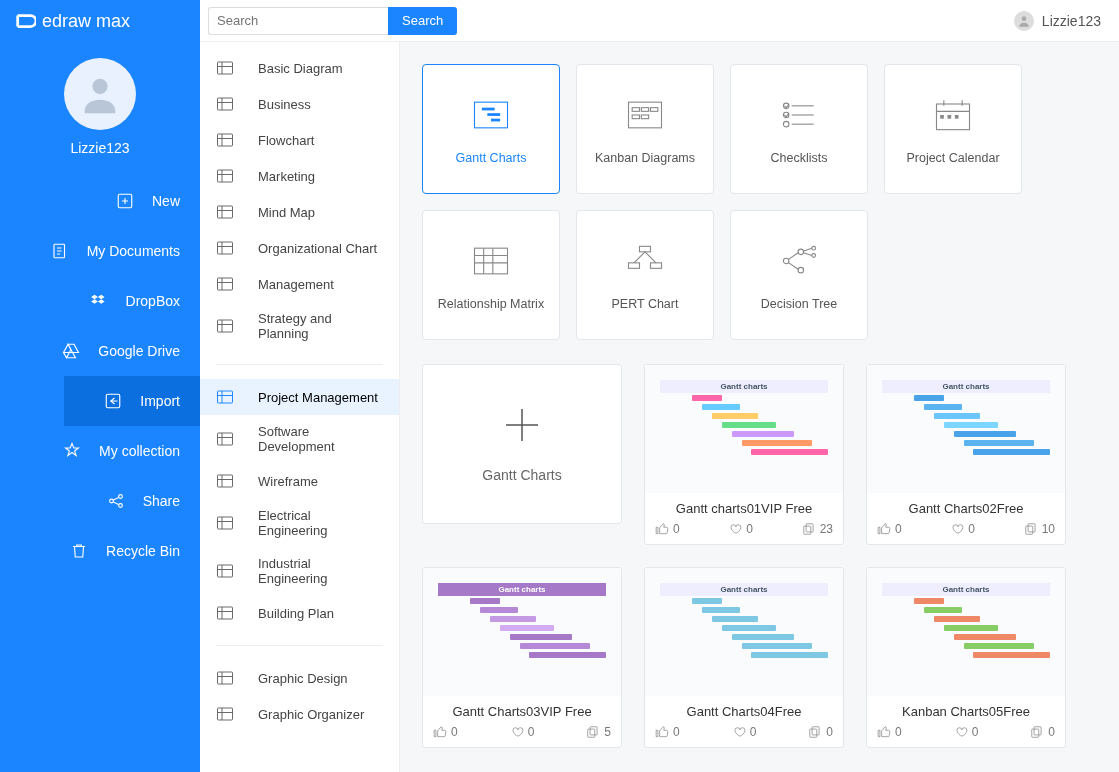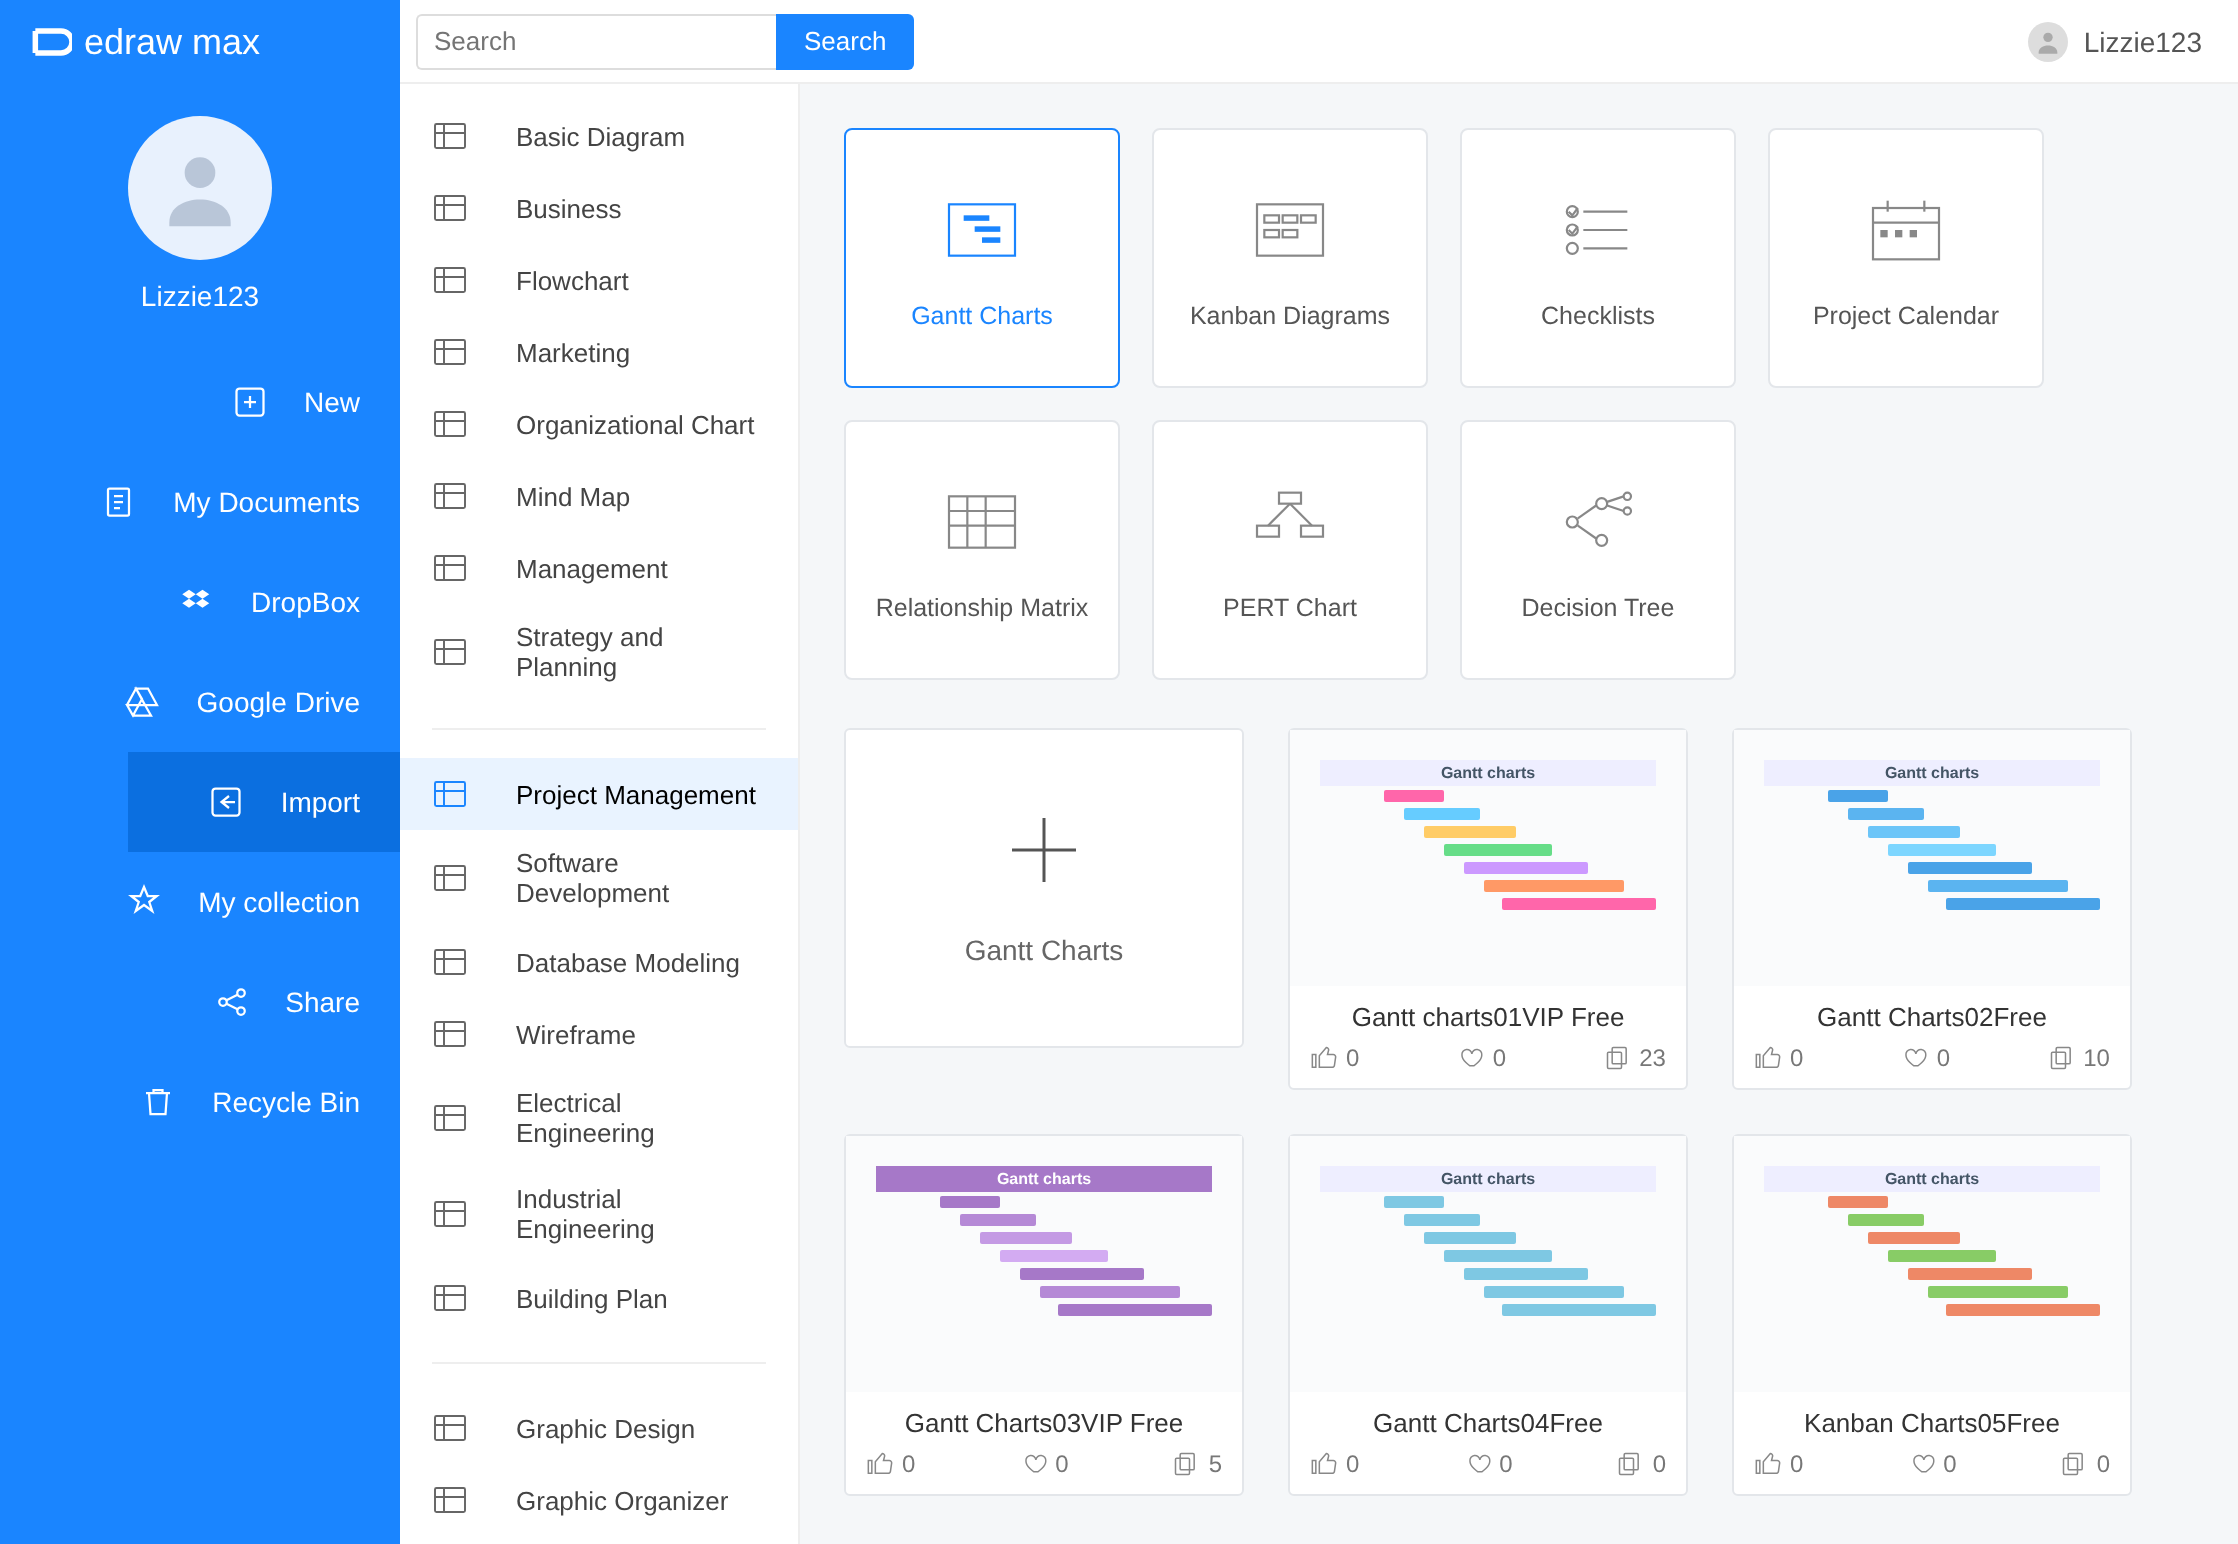--- a/index.html
+++ b/index.html
@@ -185,28 +185,28 @@
             <rect x="2" y="4" width="20" height="16" rx="1" fill="none" stroke-width="1.3"></rect>
             <path d="M2 10h20M8 4v16" stroke-width="1.3"></path>
           </svg>
           <span>Marketing</span>
         </div>
         <div class="cat-item">
           <svg class="cat-icon" viewBox="0 0 24 24" fill="none">
             <rect x="2" y="4" width="20" height="16" rx="1" fill="none" stroke-width="1.3"></rect>
             <path d="M2 10h20M8 4v16" stroke-width="1.3"></path>
           </svg>
+          <span>Mind Map</span>
+        </div>
+        <div class="cat-item">
+          <svg class="cat-icon" viewBox="0 0 24 24" fill="none">
+            <rect x="2" y="4" width="20" height="16" rx="1" fill="none" stroke-width="1.3"></rect>
+            <path d="M2 10h20M8 4v16" stroke-width="1.3"></path>
+          </svg>
           <span>Organizational Chart</span>
-        </div>
-        <div class="cat-item">
-          <svg class="cat-icon" viewBox="0 0 24 24" fill="none">
-            <rect x="2" y="4" width="20" height="16" rx="1" fill="none" stroke-width="1.3"></rect>
-            <path d="M2 10h20M8 4v16" stroke-width="1.3"></path>
-          </svg>
-          <span>Mind Map</span>
         </div>
         <div class="cat-item">
           <svg class="cat-icon" viewBox="0 0 24 24" fill="none">
             <rect x="2" y="4" width="20" height="16" rx="1" fill="none" stroke-width="1.3"></rect>
             <path d="M2 10h20M8 4v16" stroke-width="1.3"></path>
           </svg>
           <span>Management</span>
         </div>
         <div class="cat-item">
           <svg class="cat-icon" viewBox="0 0 24 24" fill="none">
@@ -222,27 +222,20 @@
             <path d="M2 10h20M8 4v16" stroke-width="1.3"></path>
           </svg>
           <span>Project Management</span>
         </div>
         <div class="cat-item">
           <svg class="cat-icon" viewBox="0 0 24 24" fill="none">
             <rect x="2" y="4" width="20" height="16" rx="1" fill="none" stroke-width="1.3"></rect>
             <path d="M2 10h20M8 4v16" stroke-width="1.3"></path>
           </svg>
           <span>Software Development</span>
-        </div>
-        <div class="cat-item">
-          <svg class="cat-icon" viewBox="0 0 24 24" fill="none">
-            <rect x="2" y="4" width="20" height="16" rx="1" fill="none" stroke-width="1.3"></rect>
-            <path d="M2 10h20M8 4v16" stroke-width="1.3"></path>
-          </svg>
-          <span>Database Modeling</span>
         </div>
         <div class="cat-item">
           <svg class="cat-icon" viewBox="0 0 24 24" fill="none">
             <rect x="2" y="4" width="20" height="16" rx="1" fill="none" stroke-width="1.3"></rect>
             <path d="M2 10h20M8 4v16" stroke-width="1.3"></path>
           </svg>
           <span>Wireframe</span>
         </div>
         <div class="cat-item">
           <svg class="cat-icon" viewBox="0 0 24 24" fill="none">

